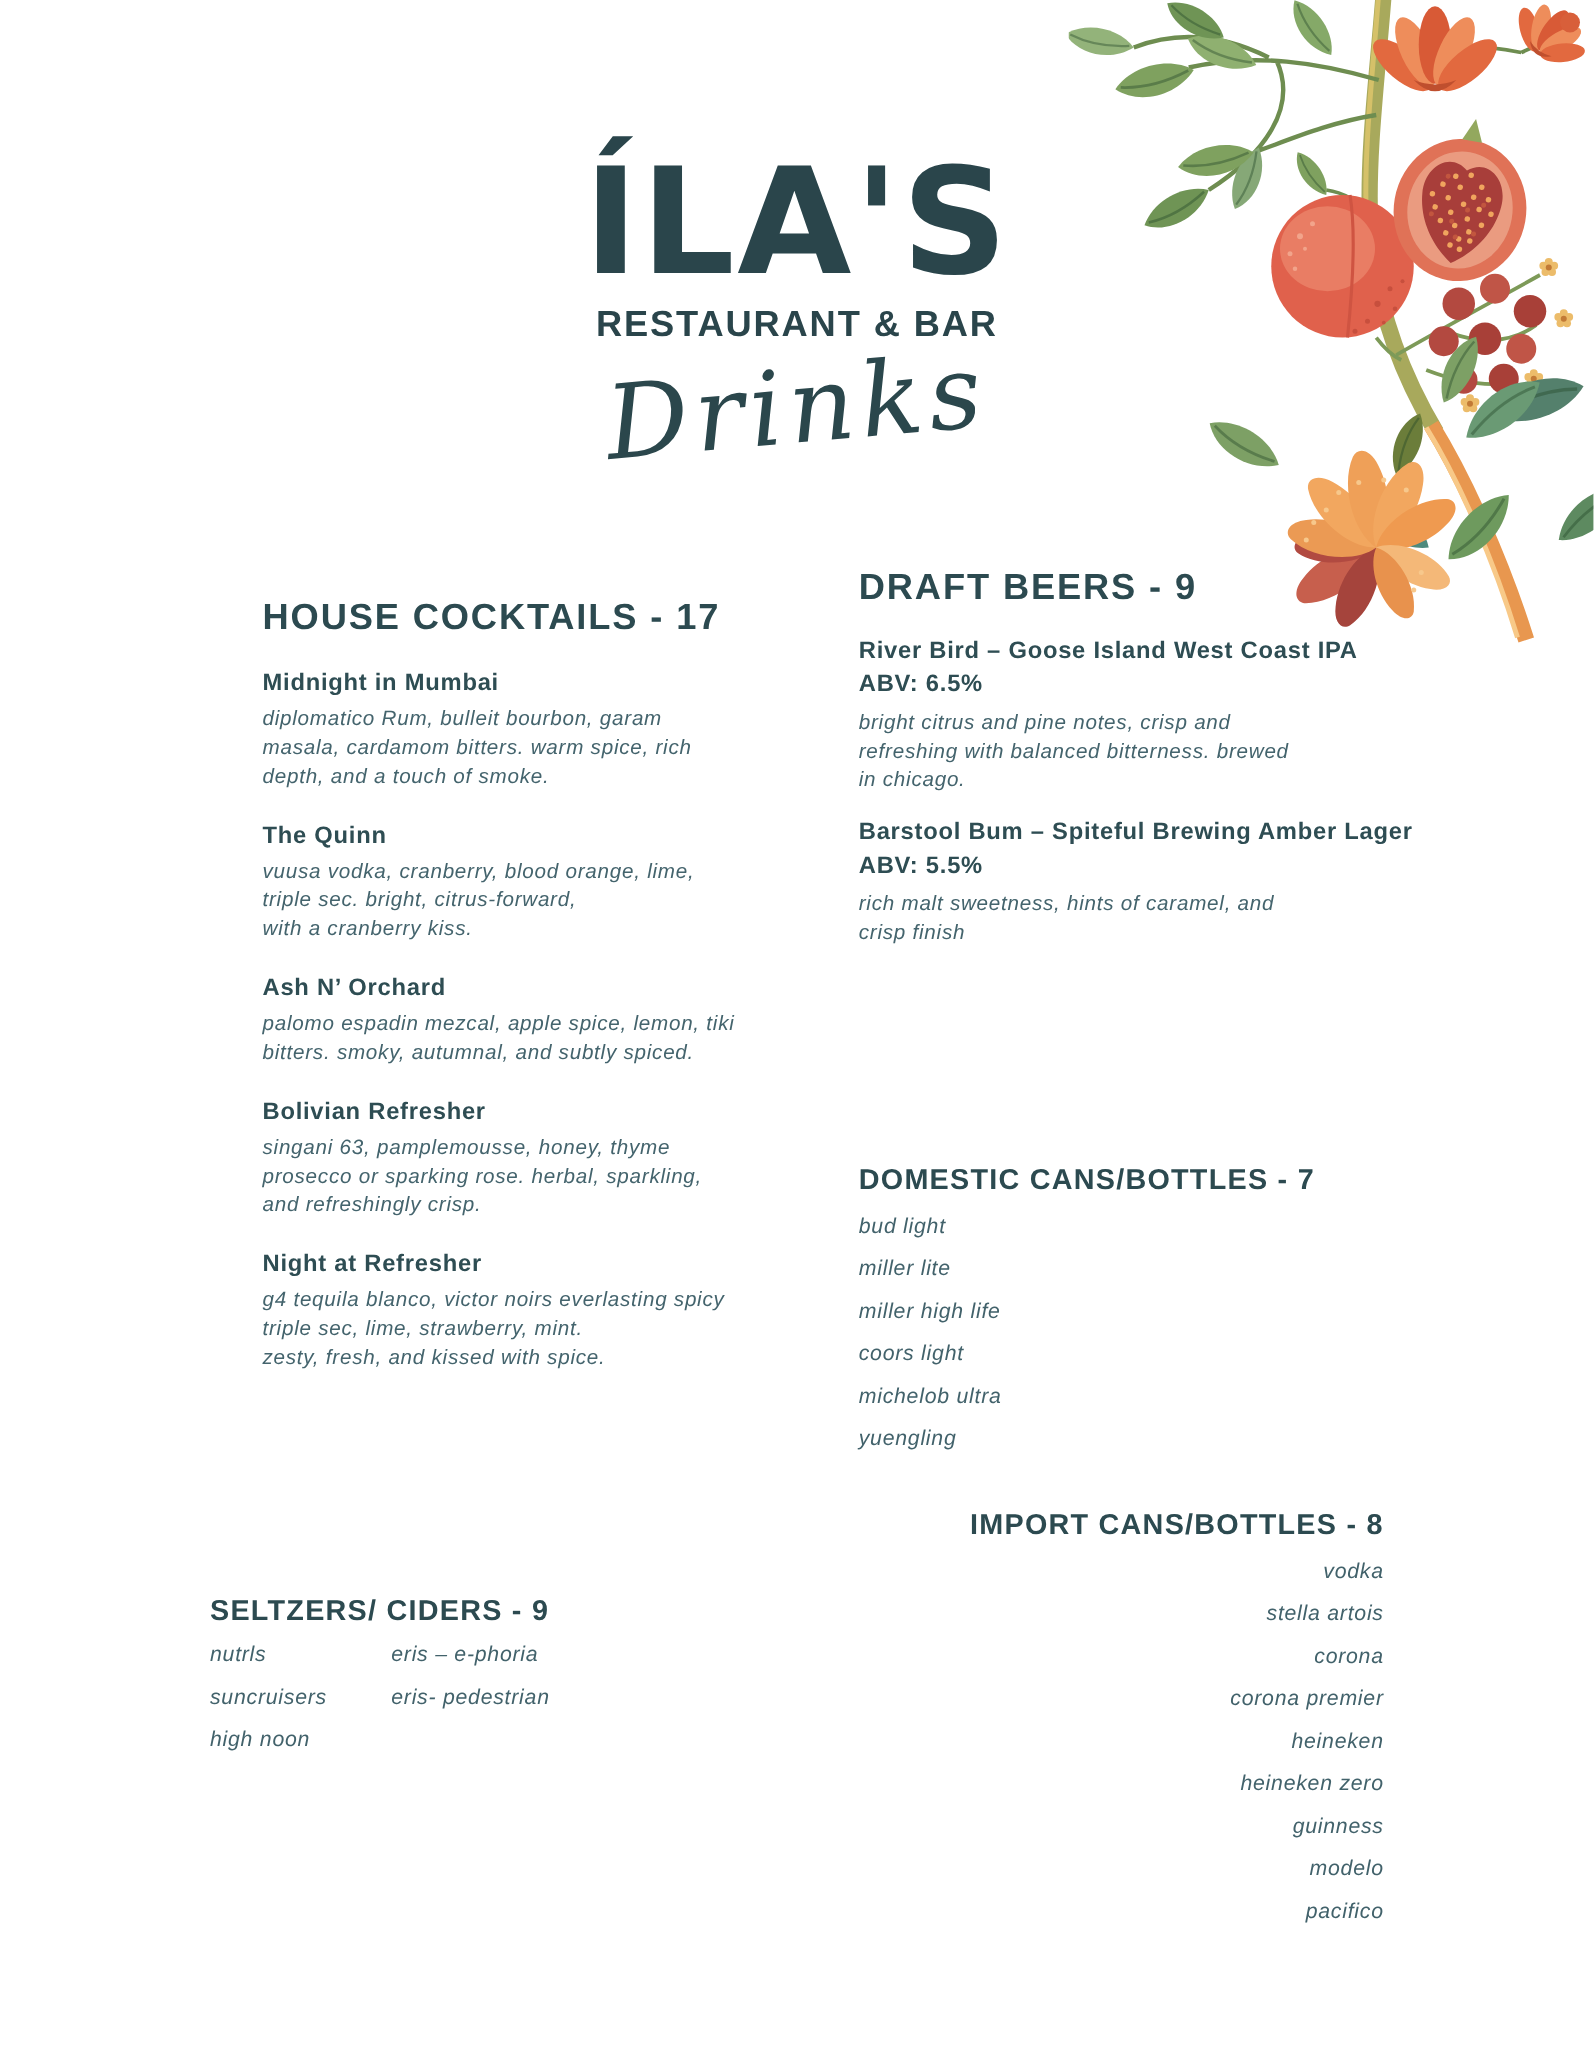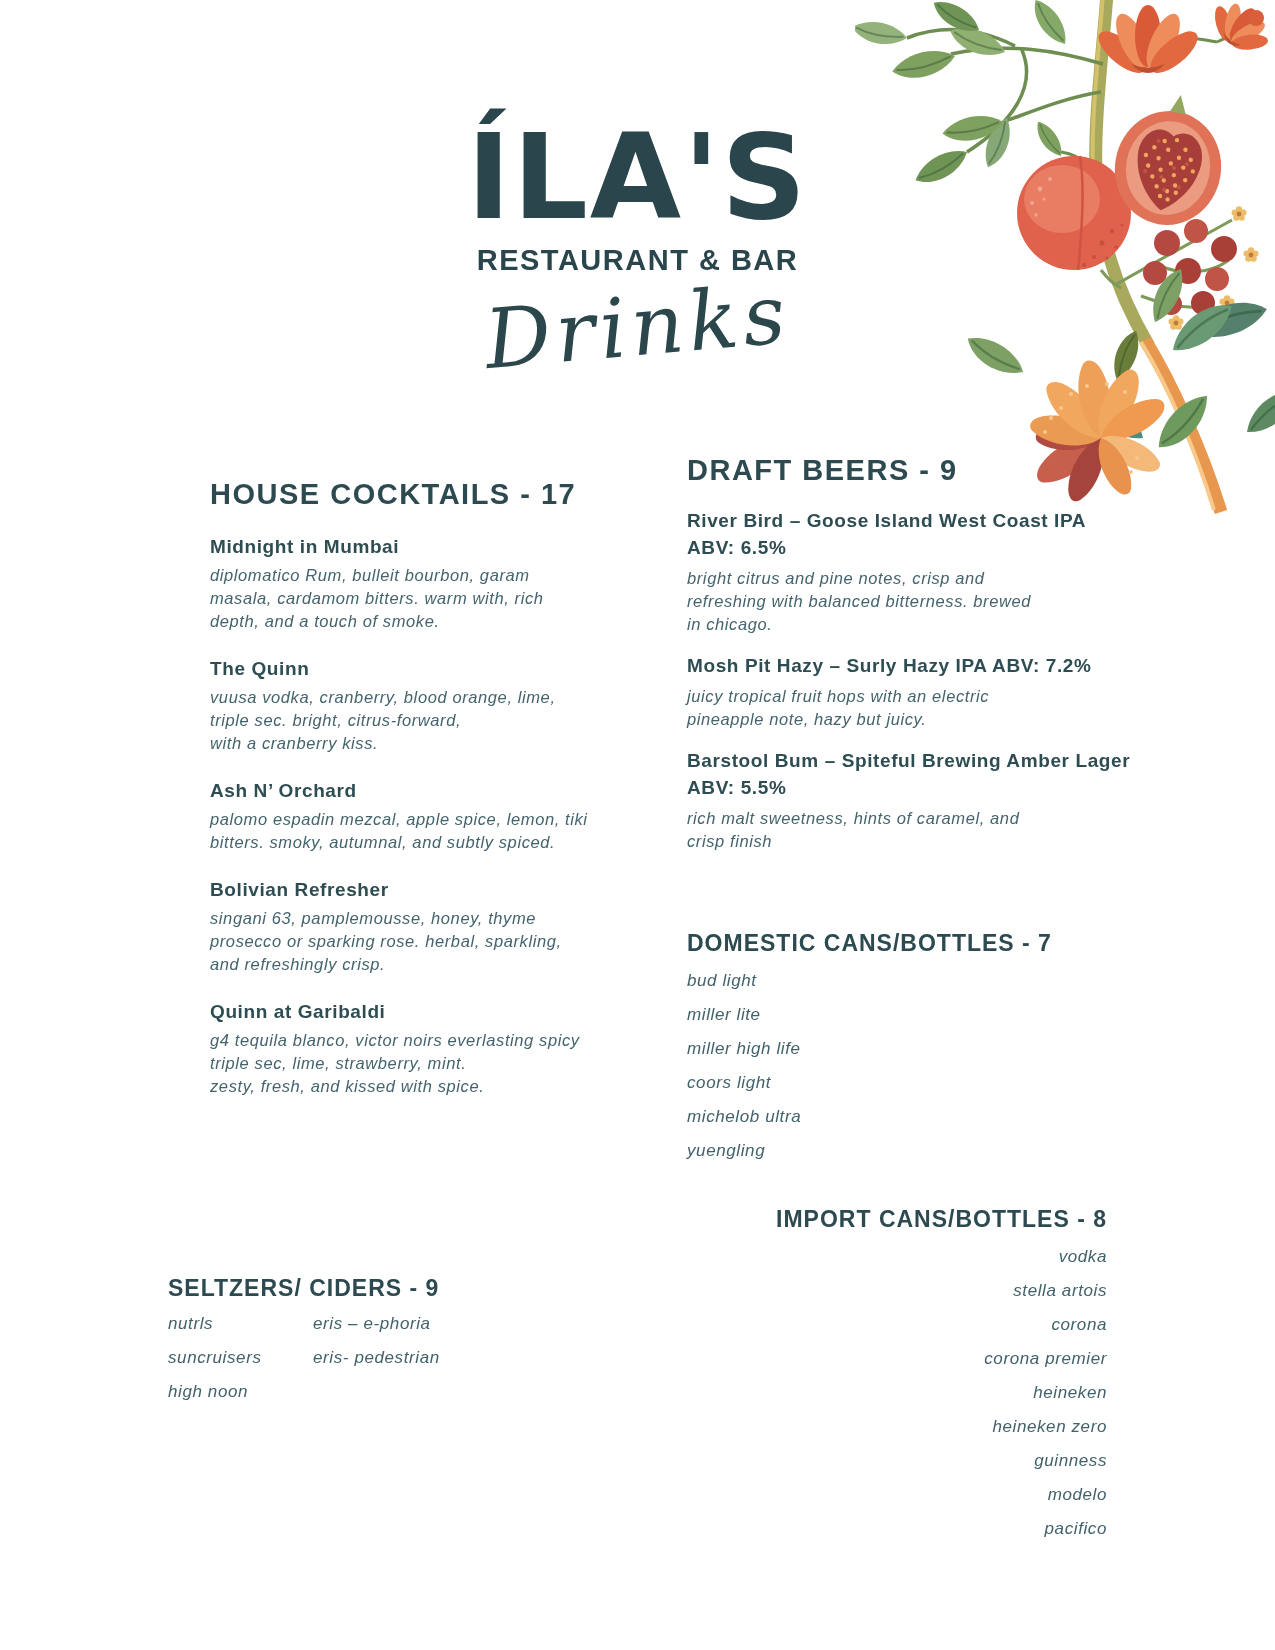--- a/index.html
+++ b/index.html
@@ -241,21 +241,21 @@
     </g>
   </svg>
 
   <section id="sec-house">
     <h2 class="h-big">HOUSE COCKTAILS - 17</h2>
     <div>
 
         <div class="m-item">
           <div class="m-name">Midnight in Mumbai</div>
           <div class="m-desc">diplomatico Rum, bulleit bourbon, garam
-masala, cardamom bitters. warm with, rich
+masala, cardamom bitters. warm spice, rich
 depth, and a touch of smoke.</div>
         </div>
 
         <div class="m-item">
           <div class="m-name">The Quinn</div>
           <div class="m-desc">vuusa vodka, cranberry, blood orange, lime,
 triple sec. bright, citrus-forward,
 with a cranberry kiss.</div>
         </div>
 
@@ -267,45 +267,40 @@
 
 
         <div class="m-item">
           <div class="m-name">Bolivian Refresher</div>
           <div class="m-desc">singani 63, pamplemousse, honey, thyme
 prosecco or sparking rose. herbal, sparkling,
 and refreshingly crisp.</div>
         </div>
 
         <div class="m-item">
-          <div class="m-name">Quinn at Garibaldi</div>
+          <div class="m-name">Night at Refresher</div>
           <div class="m-desc">g4 tequila blanco, victor noirs everlasting spicy
 triple sec, lime, strawberry, mint.
 zesty, fresh, and kissed with spice.</div>
         </div>
       </div>
   </section>
 
   <section id="sec-draft">
     <h2 class="h-big">DRAFT BEERS - 9</h2>
     <div>
 
         <div class="m-item">
           <div class="m-name">River Bird – Goose Island West Coast IPA
 ABV: 6.5%</div>
           <div class="m-desc">bright citrus and pine notes, crisp and
 refreshing with balanced bitterness. brewed
 in chicago.</div>
         </div>
 
-        <div class="m-item">
-          <div class="m-name">Mosh Pit Hazy – Surly Hazy IPA ABV: 7.2%</div>
-          <div class="m-desc">juicy tropical fruit hops with an electric
-pineapple note, hazy but juicy.</div>
-        </div>
 
         <div class="m-item">
           <div class="m-name">Barstool Bum – Spiteful Brewing Amber Lager
 ABV: 5.5%</div>
           <div class="m-desc">rich malt sweetness, hints of caramel, and
 crisp finish</div>
         </div>
       </div>
   </section>
 

